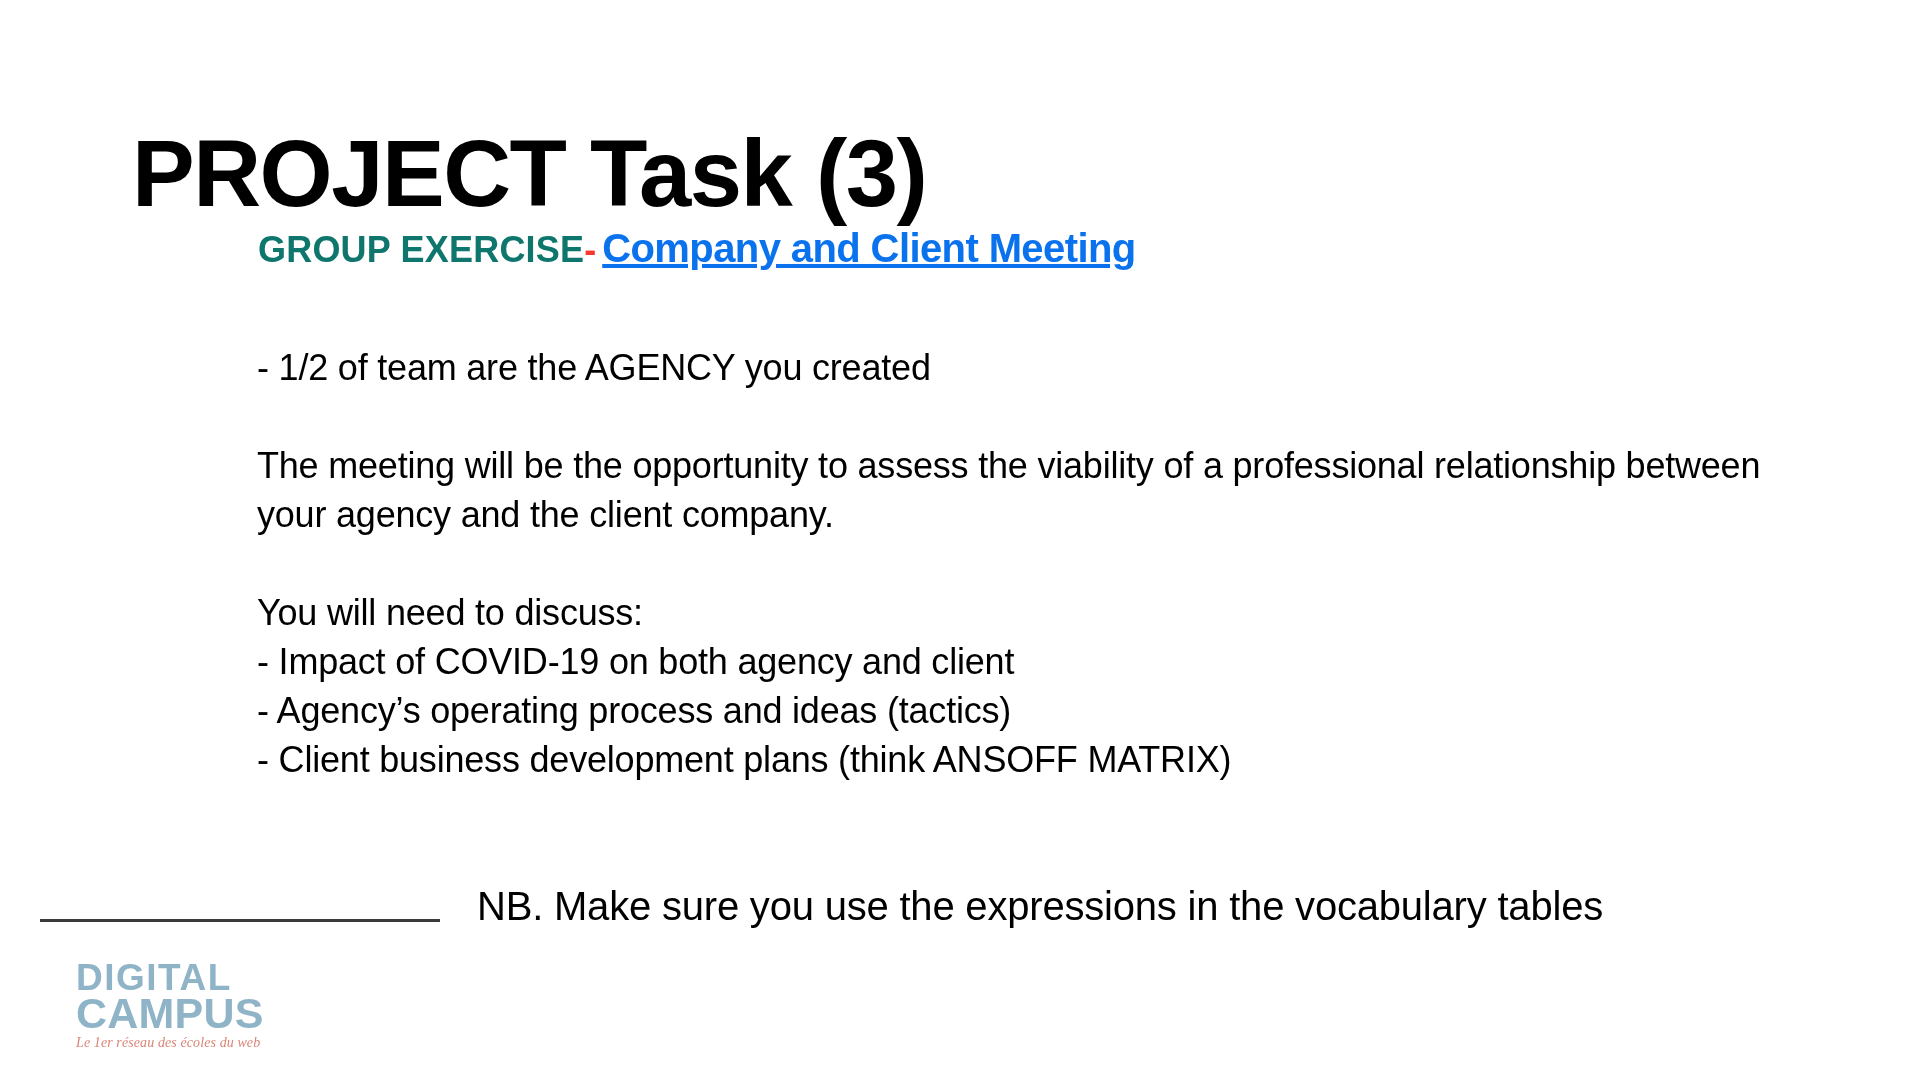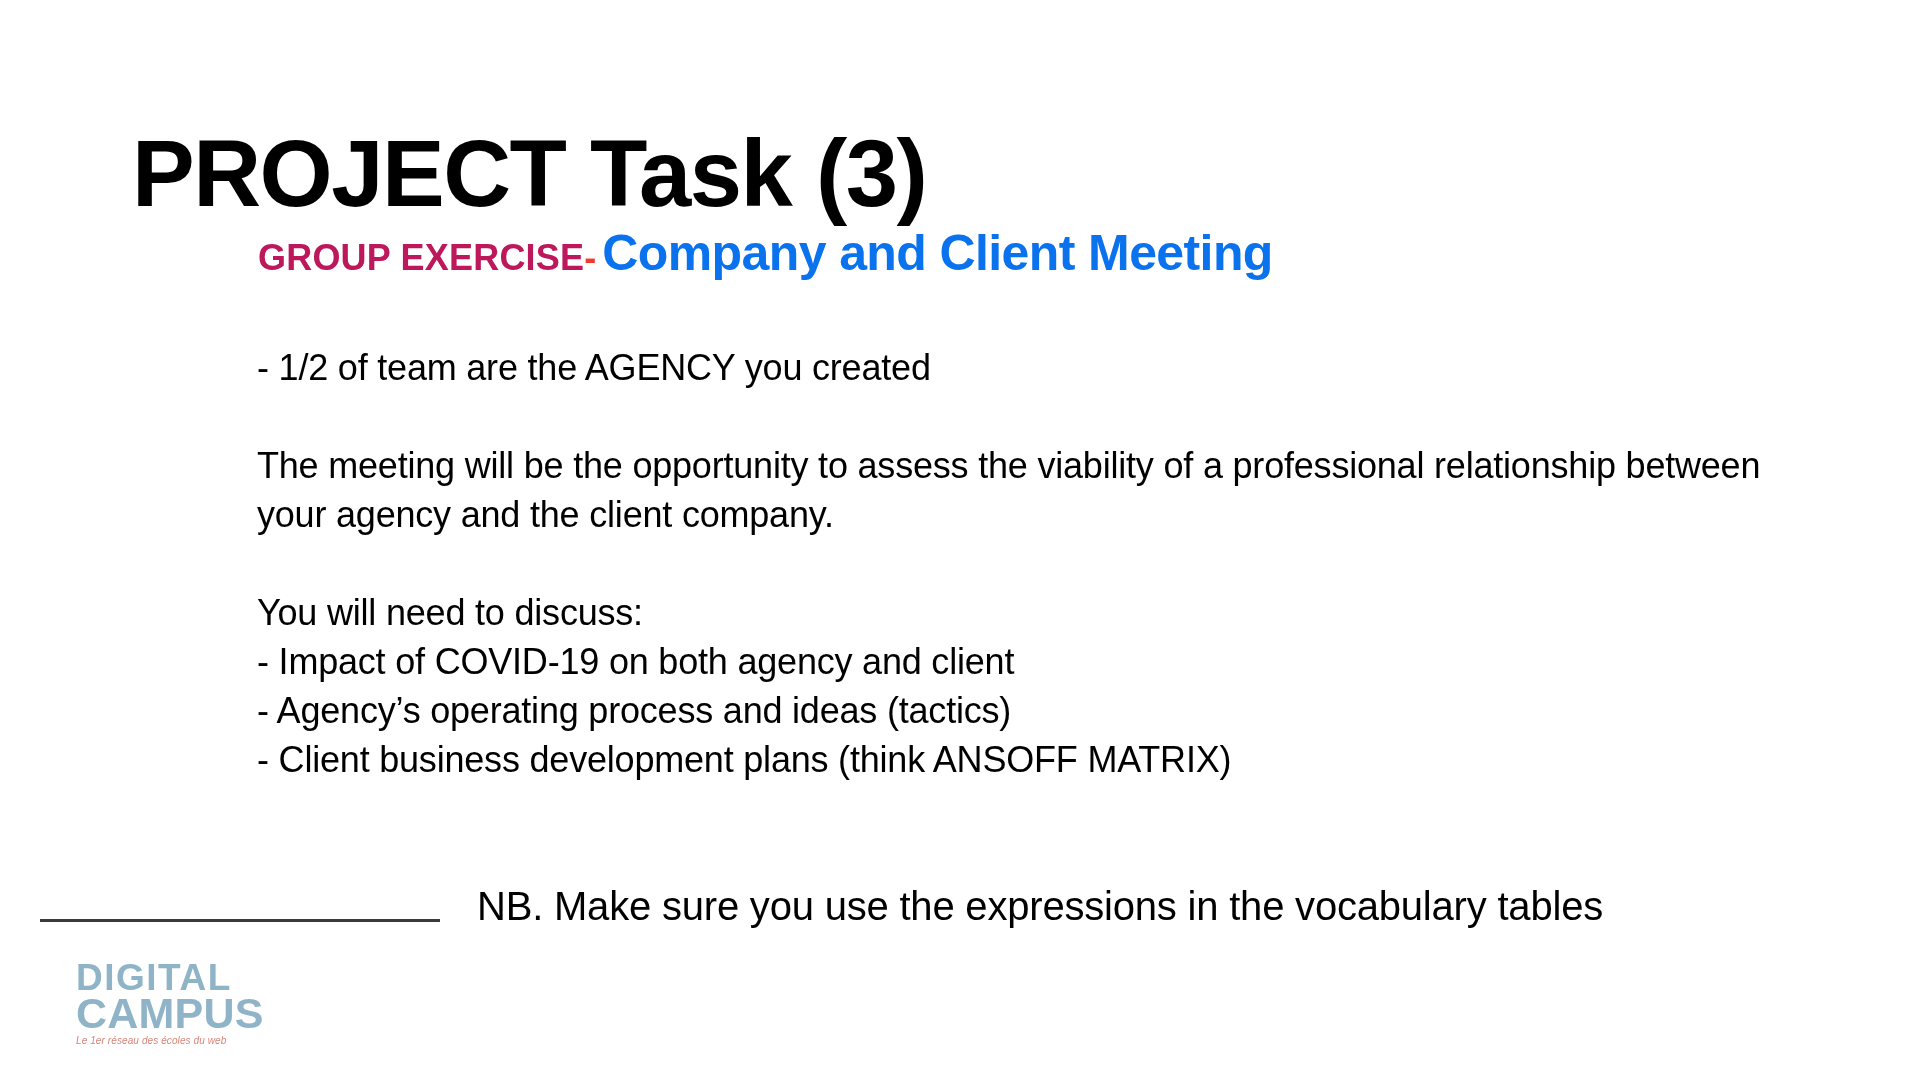--- a/index.html
+++ b/index.html
@@ -46,24 +46,25 @@
   #subtitle .eyebrow {
     font-size: 36px;
     font-weight: 700;
     letter-spacing: 0.2px;
   }
   #subtitle .dash {
     font-size: 36px;
     font-weight: 700;
   }
   #subtitle .headline {
-    font-size: 50px;
+    font-size: 40px;
     font-weight: 700;
     letter-spacing: -0.6px;
     margin-left: 6px;
+    text-decoration: underline;
   }
 
   
   #body-copy {
     position: absolute;
     left: 257px;
     top: 343px;
     width: 1560px;
     color: #000000;
     font-size: 36px;
@@ -125,37 +126,37 @@
     font-size: 37px;
     letter-spacing: 1.5px;
   }
   #logo .logo-campus {
     font-size: 43px;
     letter-spacing: 0.2px;
   }
   #logo .logo-tagline {
     display: block;
     margin-top: 3px;
-    font-family: Liberation Sans, sans-serif;
+    font-family: Liberation Serif, serif;
     font-style: italic;
-    font-size: 10px;
+    font-size: 14px;
     color: #d98477;
     letter-spacing: 0.1px;
     white-space: nowrap;
   }
 </style>
 </head>
 <body>
 
 <div id="slide">
 
   <h1 id="title">PROJECT Task (3)</h1>
 
   <div id="subtitle">
-    <span class="eyebrow" style="color:#be185d">GROUP EXERCISE</span><span class="dash" style="color:#F4382C">-</span><span class="headline" style="color:#0B72EE">Company and Client Meeting</span>
+    <span class="eyebrow" style="color:#0f766e">GROUP EXERCISE</span><span class="dash" style="color:#F4382C">-</span><span class="headline" style="color:#0B72EE">Company and Client Meeting</span>
   </div>
 
   <div id="body-copy">
 
     <div class="para">
       <div class="line">- 1/2 of team are the AGENCY you created</div>
     </div>
 
     <div class="gap"></div>
 

